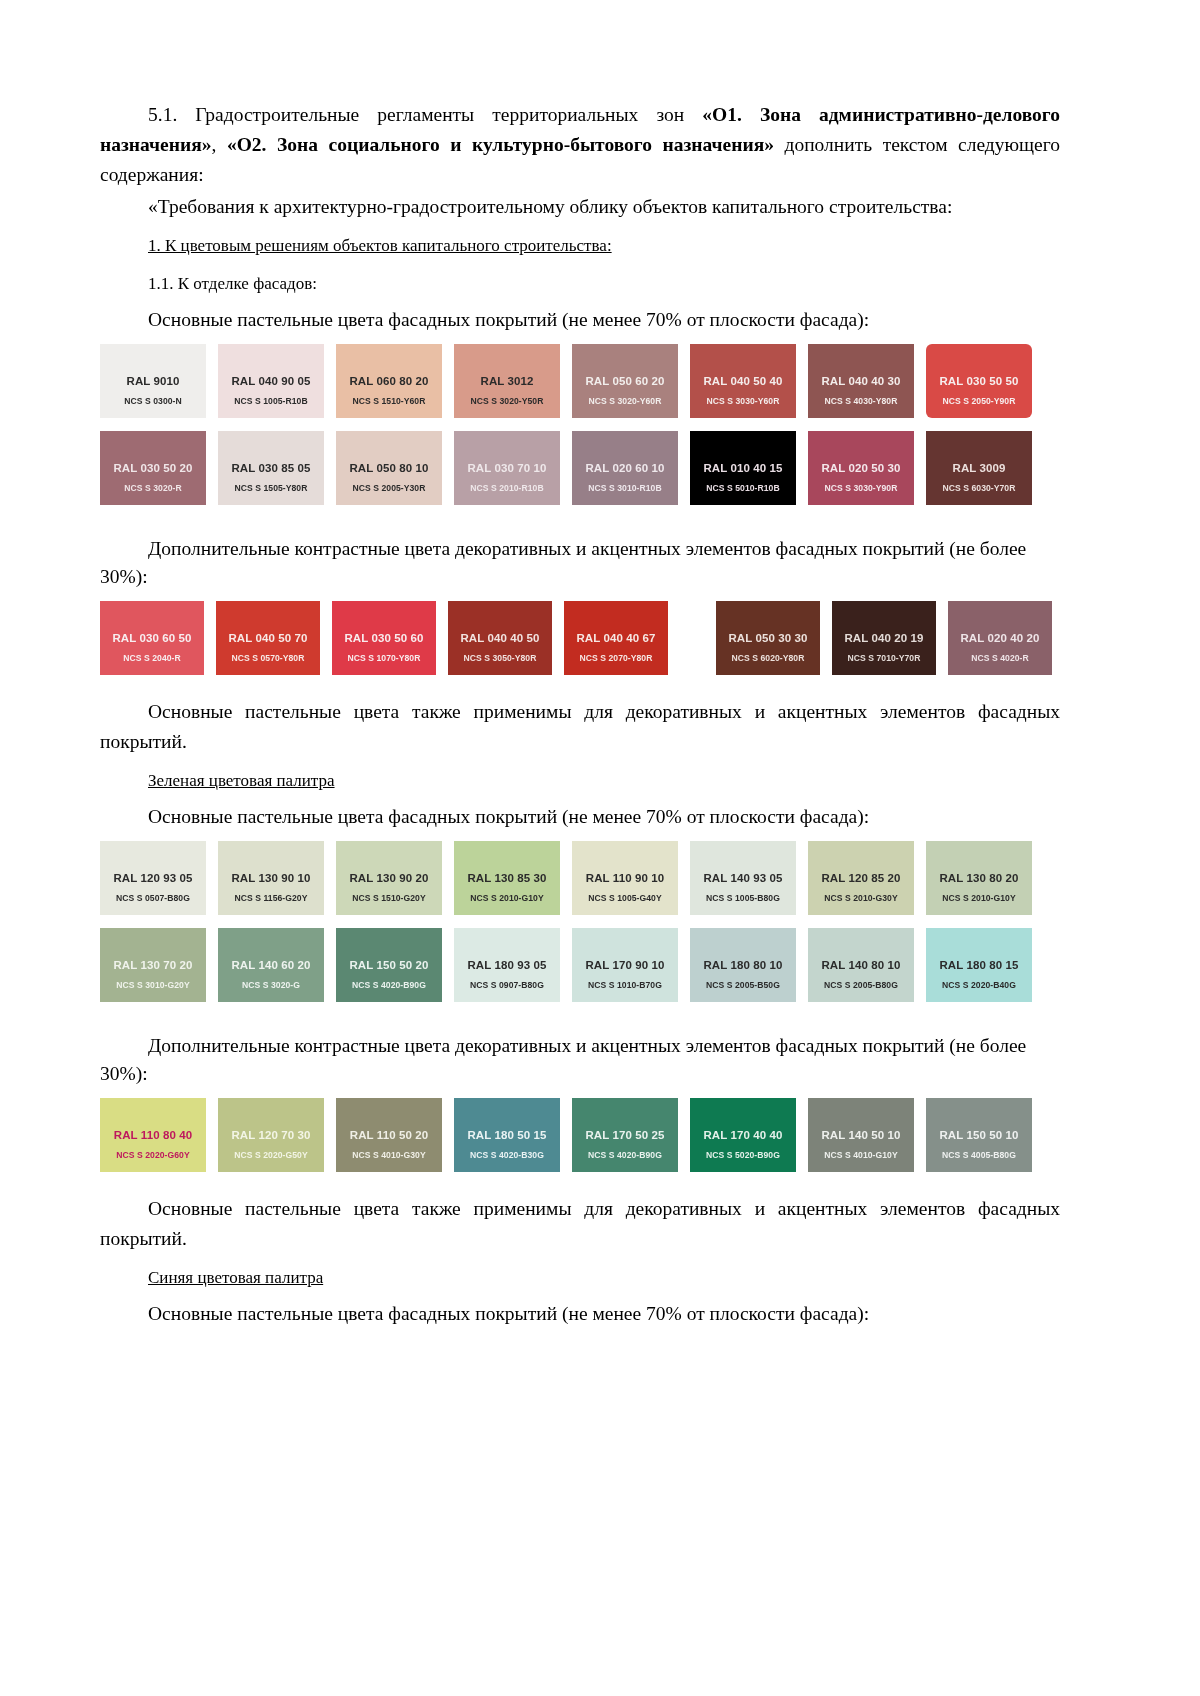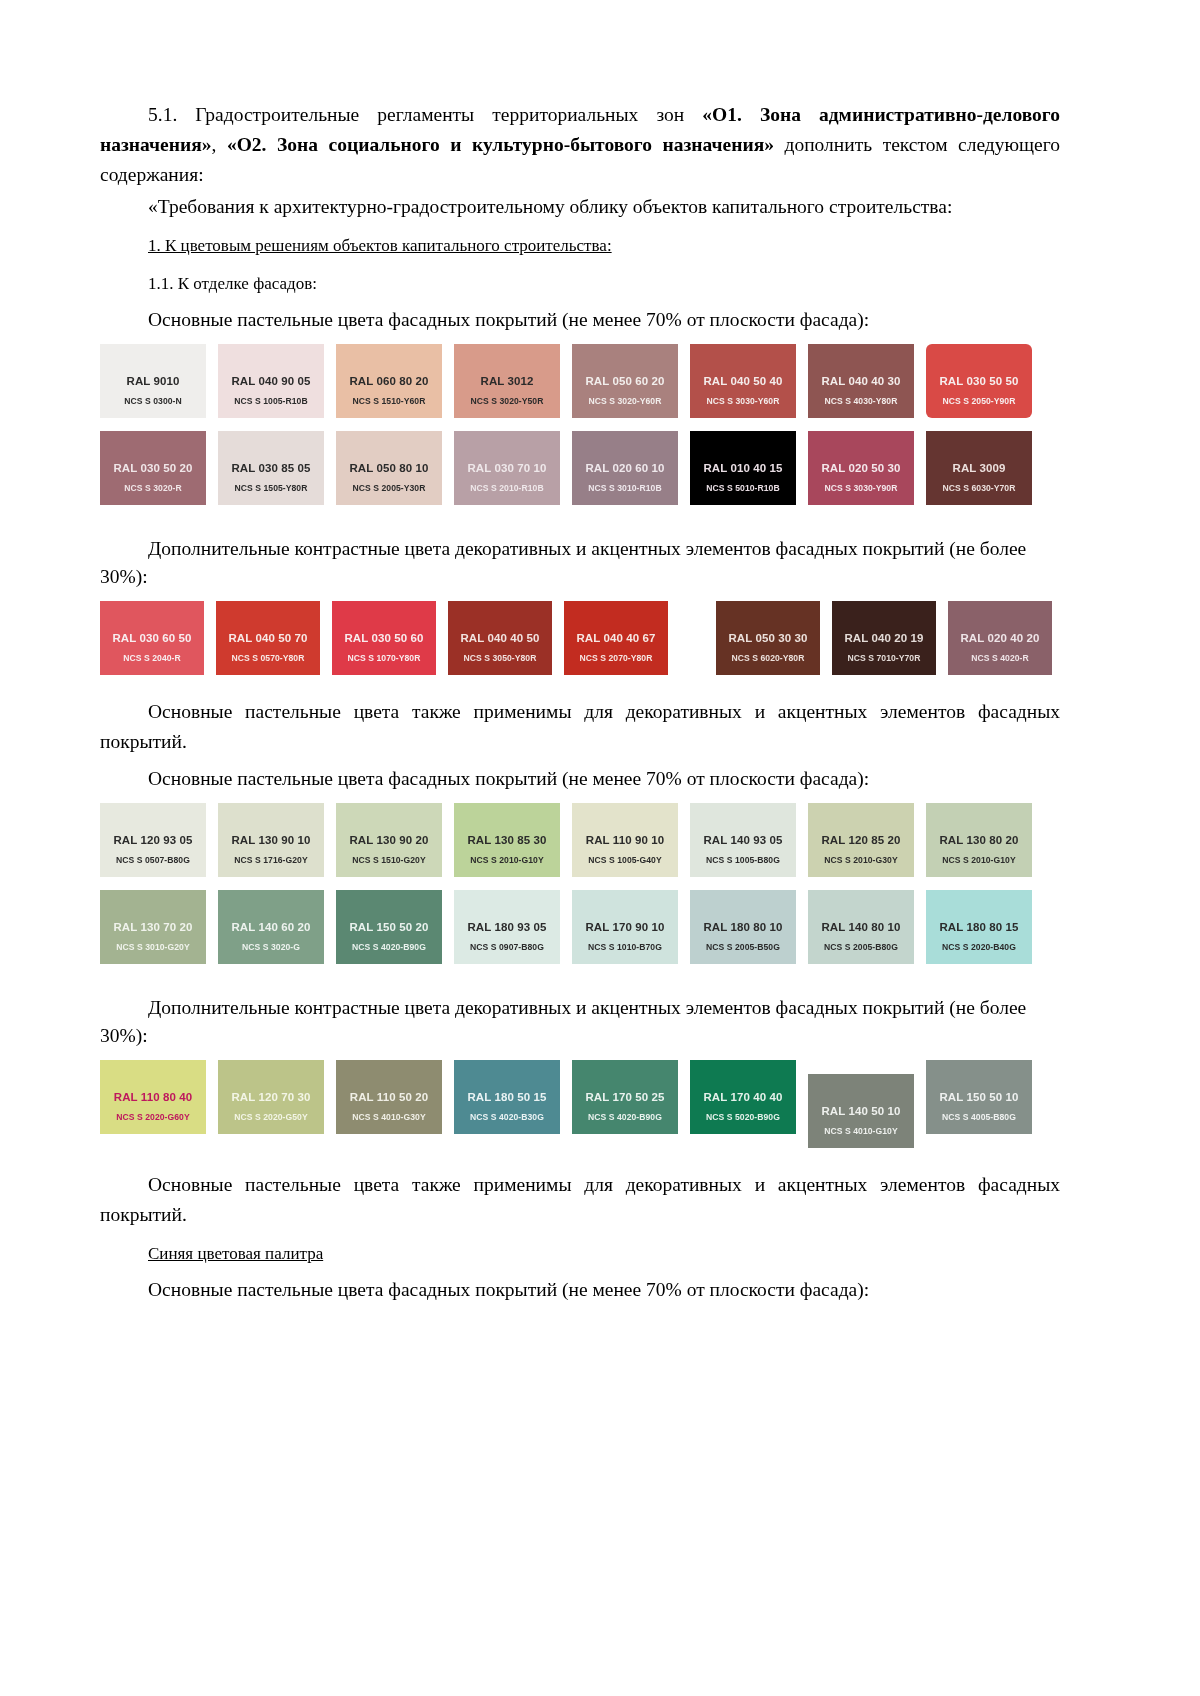--- a/index.html
+++ b/index.html
@@ -218,31 +218,32 @@
       <div class="swatch" style="background-color: rgb(138, 97, 105); color: rgb(239, 229, 232);">
         <span class="ral">RAL 020 40 20</span>
         <span class="ncs">NCS S 4020-R</span>
       </div>
     </div>
 
     <div class="block-gap-md"></div>
 
     <p class="para">Основные пастельные цвета также применимы для декоративных и акцентных элементов фасадных покрытий.</p>
 
+    <p class="sub"><span class="u">Зеленая цветовая палитра</span></p>
 
     <p class="caption">Основные пастельные цвета фасадных покрытий (не менее 70% от плоскости фасада):</p>
 
     <div class="swatch-row">
       <div class="swatch" style="background-color: rgb(231, 233, 223); color: rgb(43, 43, 43);">
         <span class="ral">RAL 120 93 05</span>
         <span class="ncs">NCS S 0507-B80G</span>
       </div>
       <div class="swatch" style="background-color: rgb(221, 224, 205); color: rgb(43, 43, 43);">
         <span class="ral">RAL 130 90 10</span>
-        <span class="ncs">NCS S 1716-G20Y</span>
+        <span class="ncs">NCS S 1156-G20Y</span>
       </div>
       <div class="swatch" style="background-color: rgb(205, 216, 184); color: rgb(43, 43, 43);">
         <span class="ral">RAL 130 90 20</span>
         <span class="ncs">NCS S 1510-G20Y</span>
       </div>
       <div class="swatch" style="background-color: rgb(188, 211, 154); color: rgb(43, 43, 43);">
         <span class="ral">RAL 130 85 30</span>
         <span class="ncs">NCS S 2010-G10Y</span>
       </div>
       <div class="swatch" style="background-color: rgb(227, 227, 203); color: rgb(43, 43, 43);">
@@ -320,21 +321,21 @@
         <span class="ncs">NCS S 4020-B30G</span>
       </div>
       <div class="swatch" style="background-color: rgb(69, 134, 110); color: rgb(233, 242, 238);">
         <span class="ral">RAL 170 50 25</span>
         <span class="ncs">NCS S 4020-B90G</span>
       </div>
       <div class="swatch" style="background-color: rgb(14, 122, 81); color: rgb(228, 241, 234);">
         <span class="ral">RAL 170 40 40</span>
         <span class="ncs">NCS S 5020-B90G</span>
       </div>
-      <div class="swatch" style="background-color: rgb(125, 131, 121); color: rgb(238, 240, 237); margin-top: 14px;">
+      <div class="swatch" style="background-color: rgb(125, 131, 121); color: rgb(238, 240, 237);">
         <span class="ral">RAL 140 50 10</span>
         <span class="ncs">NCS S 4010-G10Y</span>
       </div>
       <div class="swatch" style="background-color: rgb(133, 144, 138); color: rgb(239, 241, 240);">
         <span class="ral">RAL 150 50 10</span>
         <span class="ncs">NCS S 4005-B80G</span>
       </div>
     </div>
 
     <div class="block-gap-md"></div>

